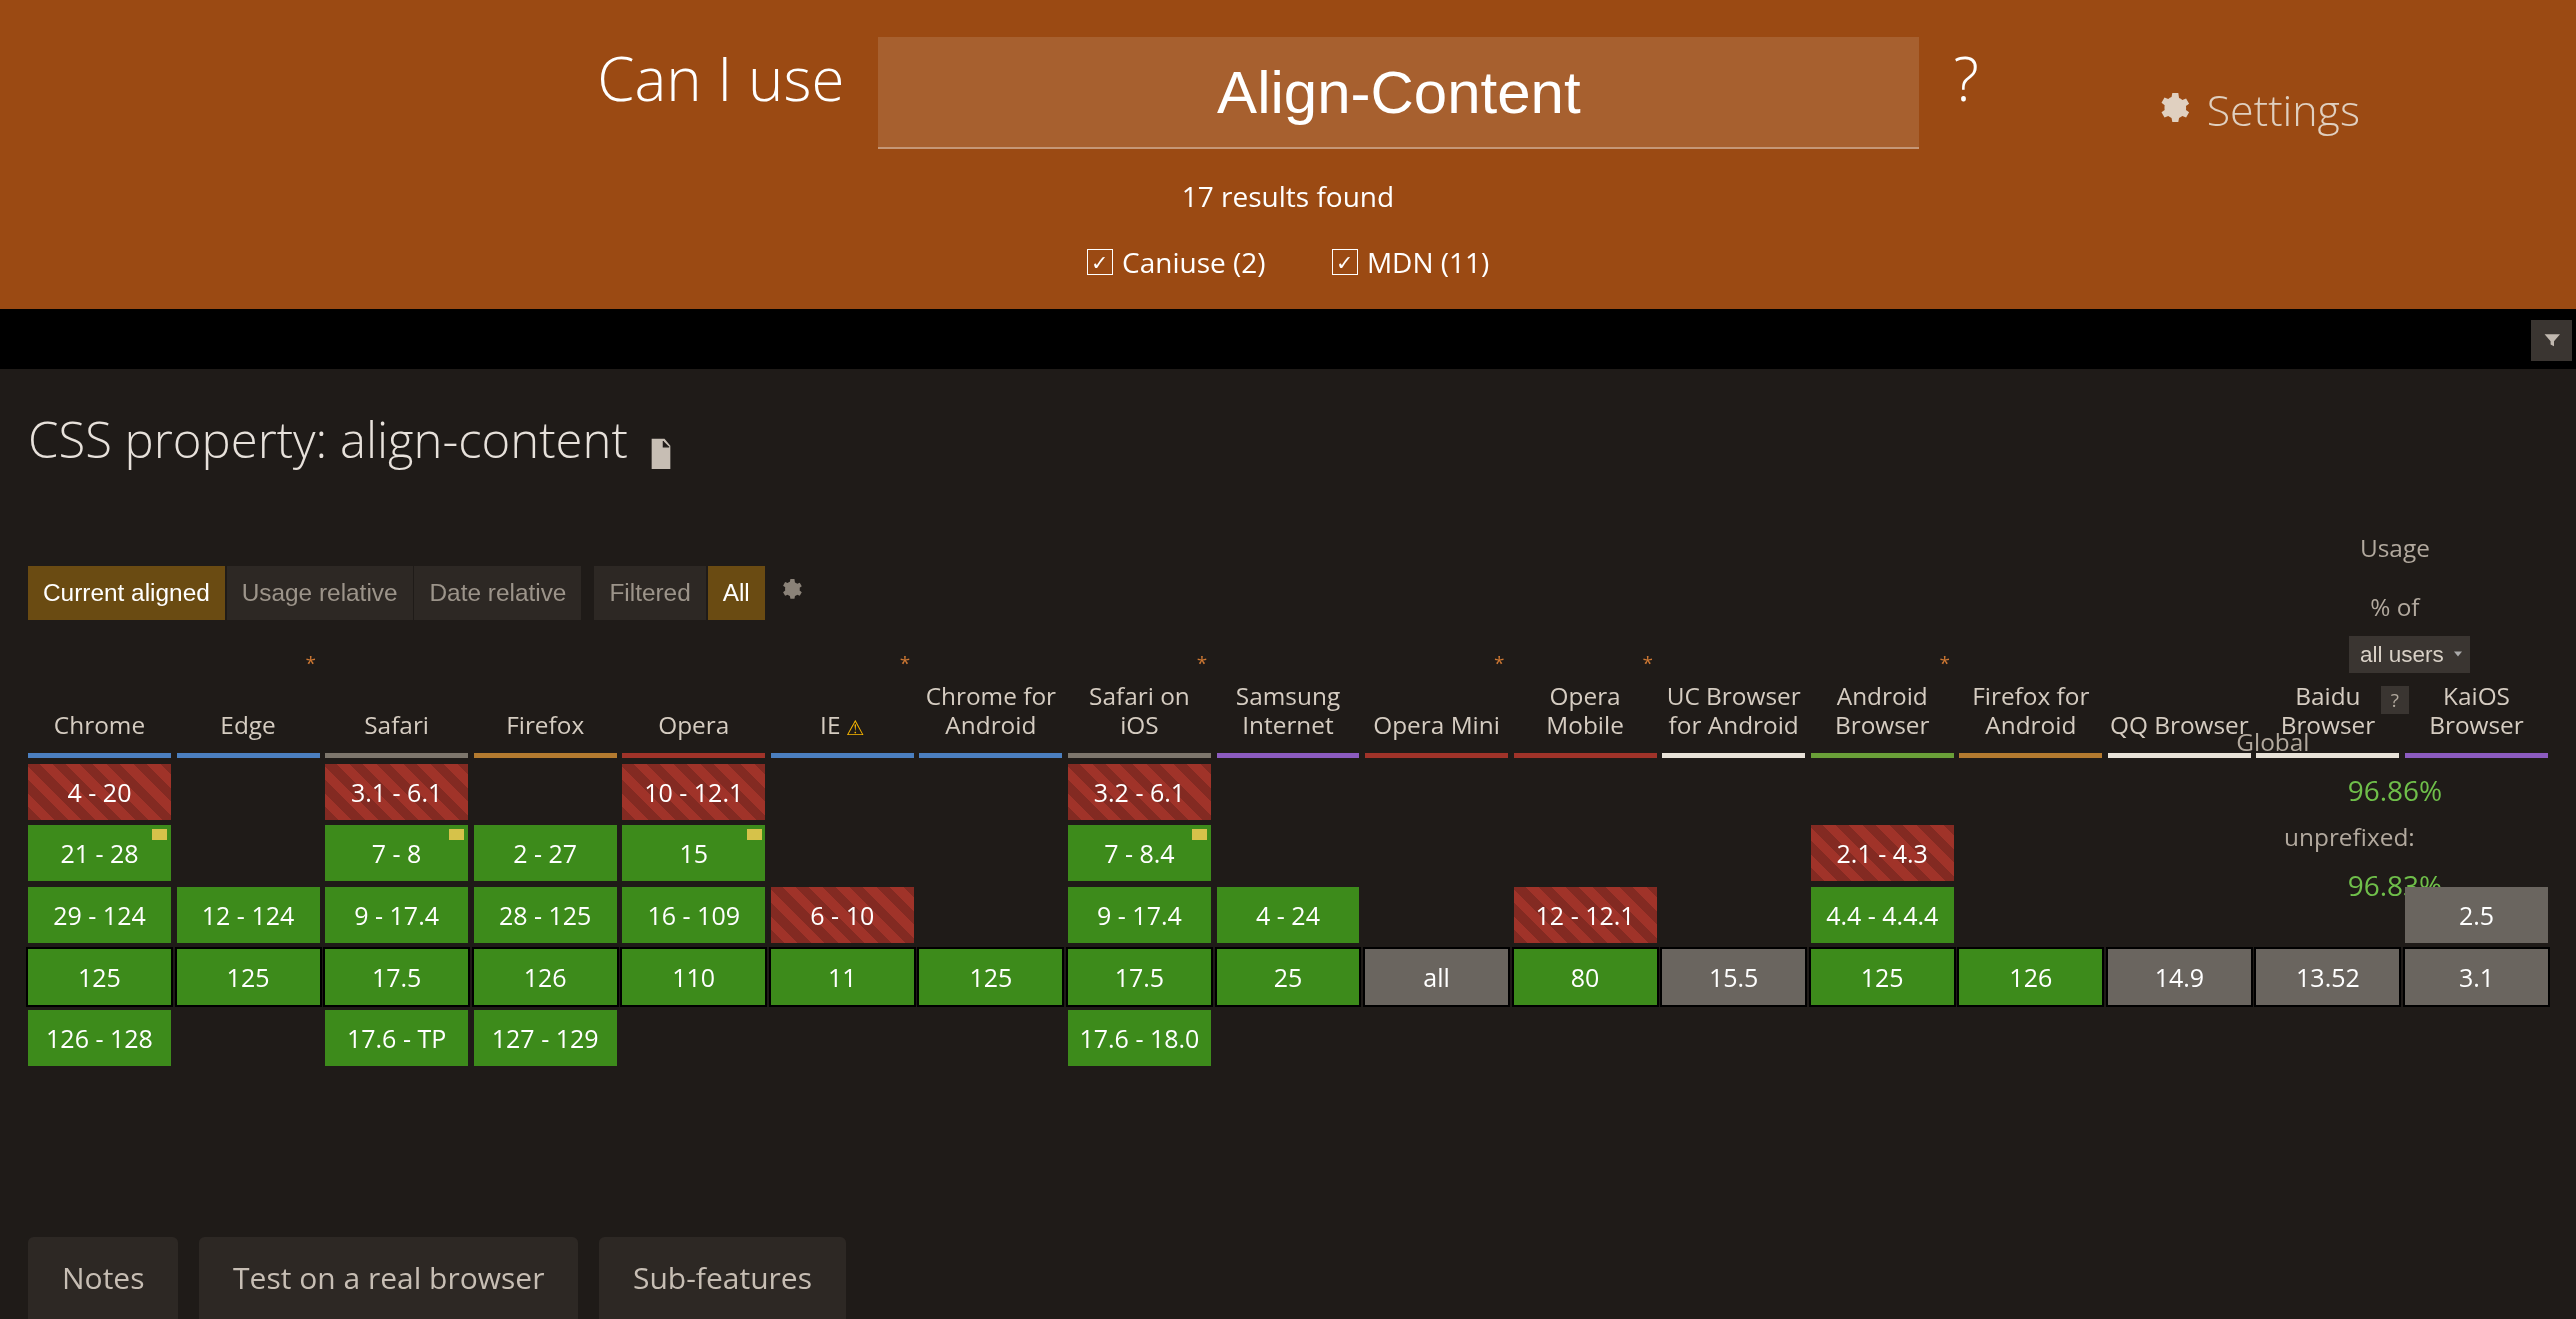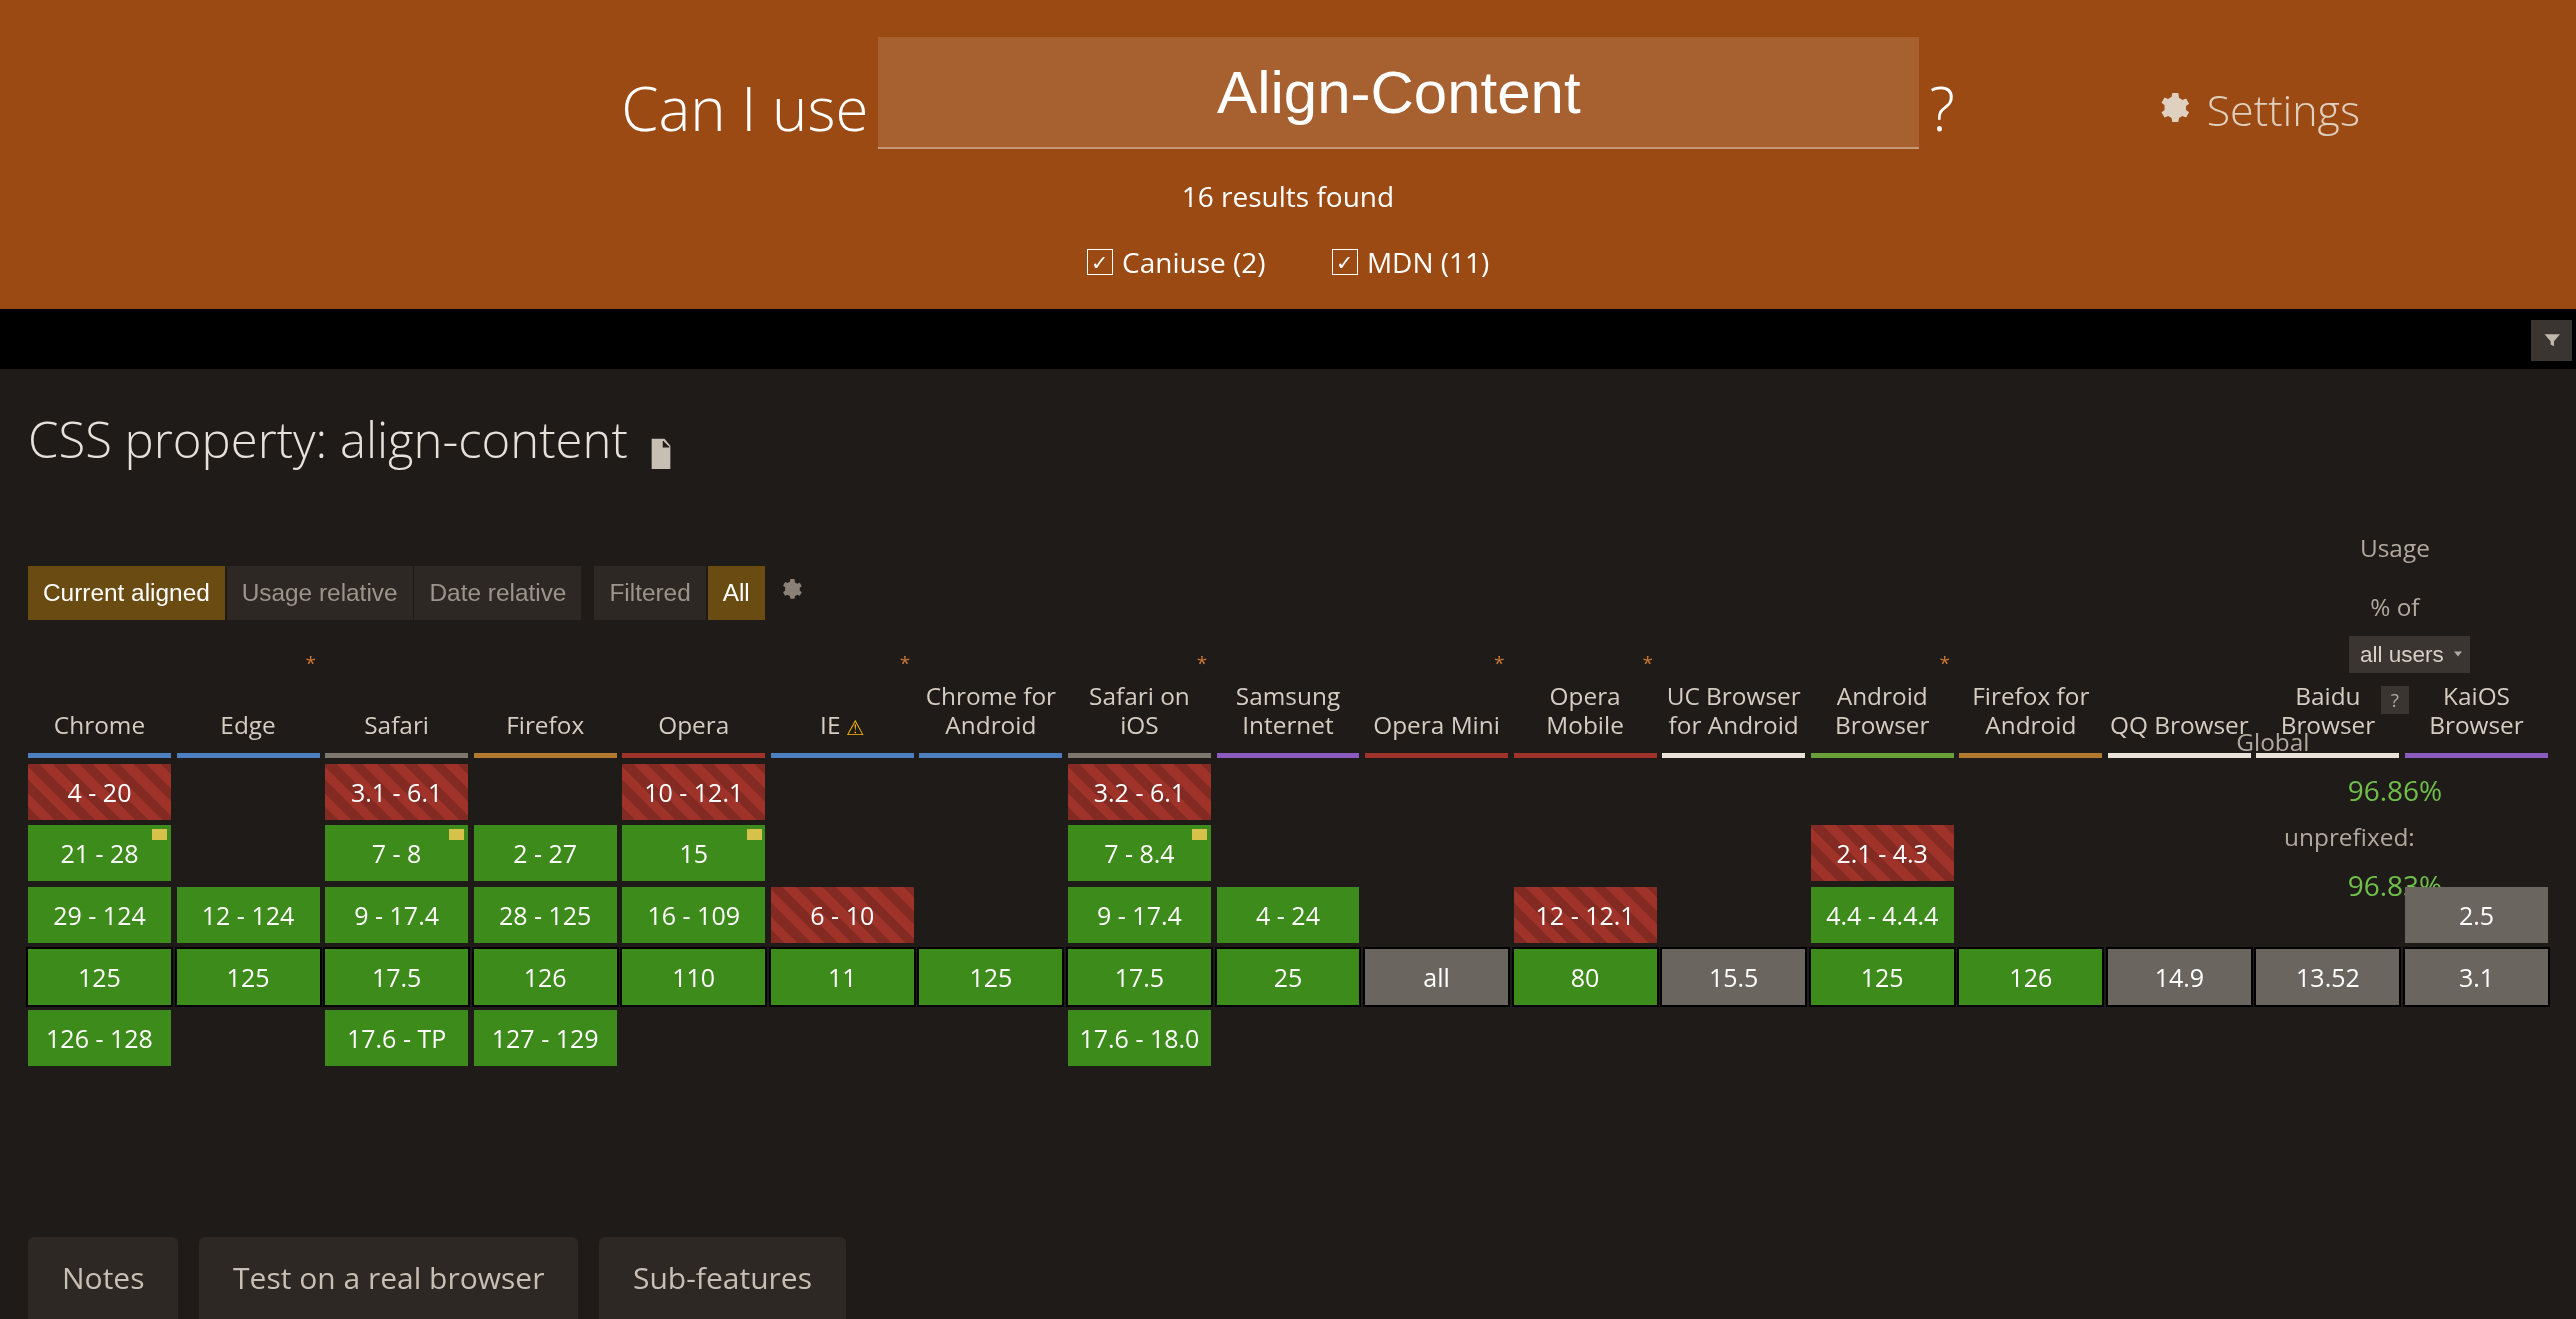--- a/index.html
+++ b/index.html
@@ -12,23 +12,23 @@
   overflow: hidden;
   font-size: 22.5px;
 }
 .header {
   background: #9b4a13;
   padding: 37px 0 28px;
   position: relative;
 }
 .search-row {
   display: flex;
-  align-items: flex-end;
+  align-items: flex-start;
   justify-content: center;
-  gap: 10px;
+  gap: 34px;
 }
 .can-i-use-label {
   font-size: 60px;
   font-weight: 300;
   color: #fff;
 }
 .search-input {
   width: 1041px;
   height: 112px;
   background: rgba(255,255,255,0.12);
@@ -186,21 +186,21 @@
     <span class="question-mark">?</span>
   </div>
   <div class="settings-link">
     <span class="gear-icon">
       <svg viewBox="0 0 24 24">
           <path d="M12 8a4 4 0 100 8 4 4 0 000-8zm9.4 4a7.6 7.6 0 00-.1-1.3l2.1-1.6-2-3.5-2.5 1a7.4 7.4 0 00-2.2-1.3L16.2 2h-4l-.5 2.7a7.4 7.4 0 00-2.2 1.3l-2.5-1-2 3.5 2.1 1.6A7.7 7.7 0 007 12c0 .4 0 .9.1 1.3L5 14.9l2 3.5 2.5-1c.7.5 1.4 1 2.2 1.3l.5 2.7h4l.5-2.7a7.4 7.4 0 002.2-1.3l2.5 1 2-3.5-2.1-1.6c.1-.4.1-.9.1-1.3z"></path>
         </svg>
     </span>
     <span>Settings</span>
   </div>
-  <div class="results-found">16 results found</div>
+  <div class="results-found">17 results found</div>
   <div class="source-checks">
     <label class="checkbox-wrap">
       <span class="checkbox">✓</span>
       <span>Caniuse (2)</span>
     </label>
     <label class="checkbox-wrap">
       <span class="checkbox">✓</span>
       <span>MDN (11)</span>
     </label>
   </div>

